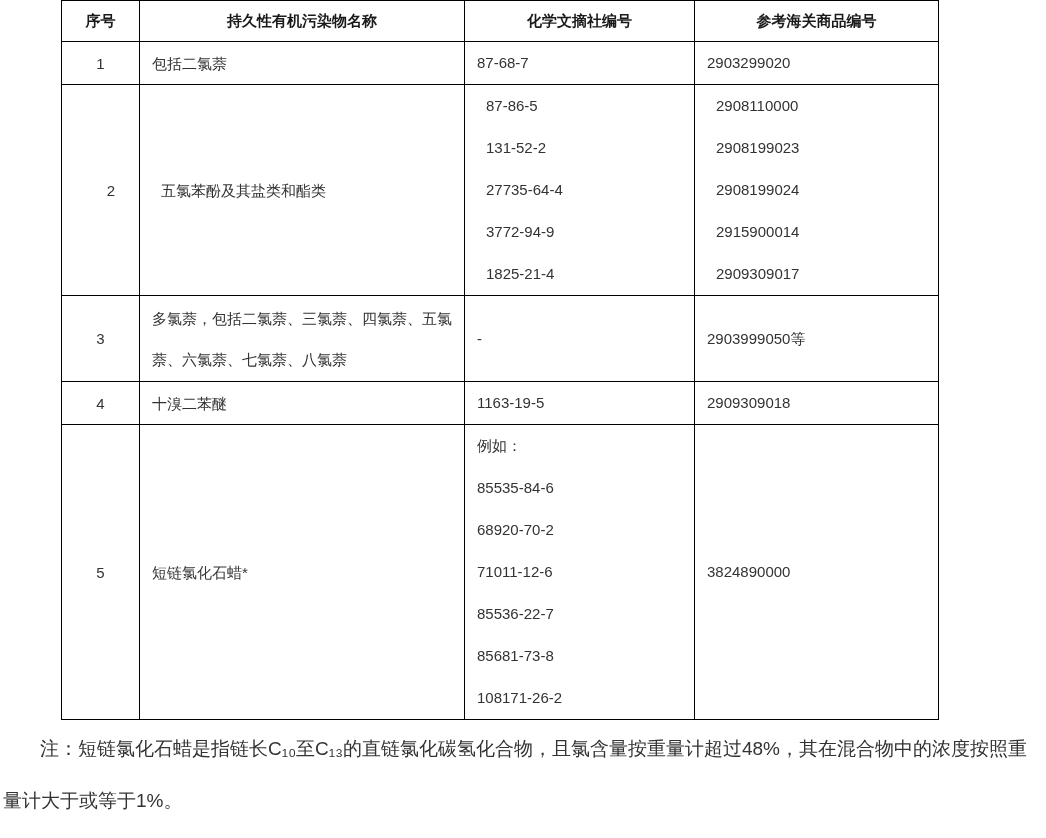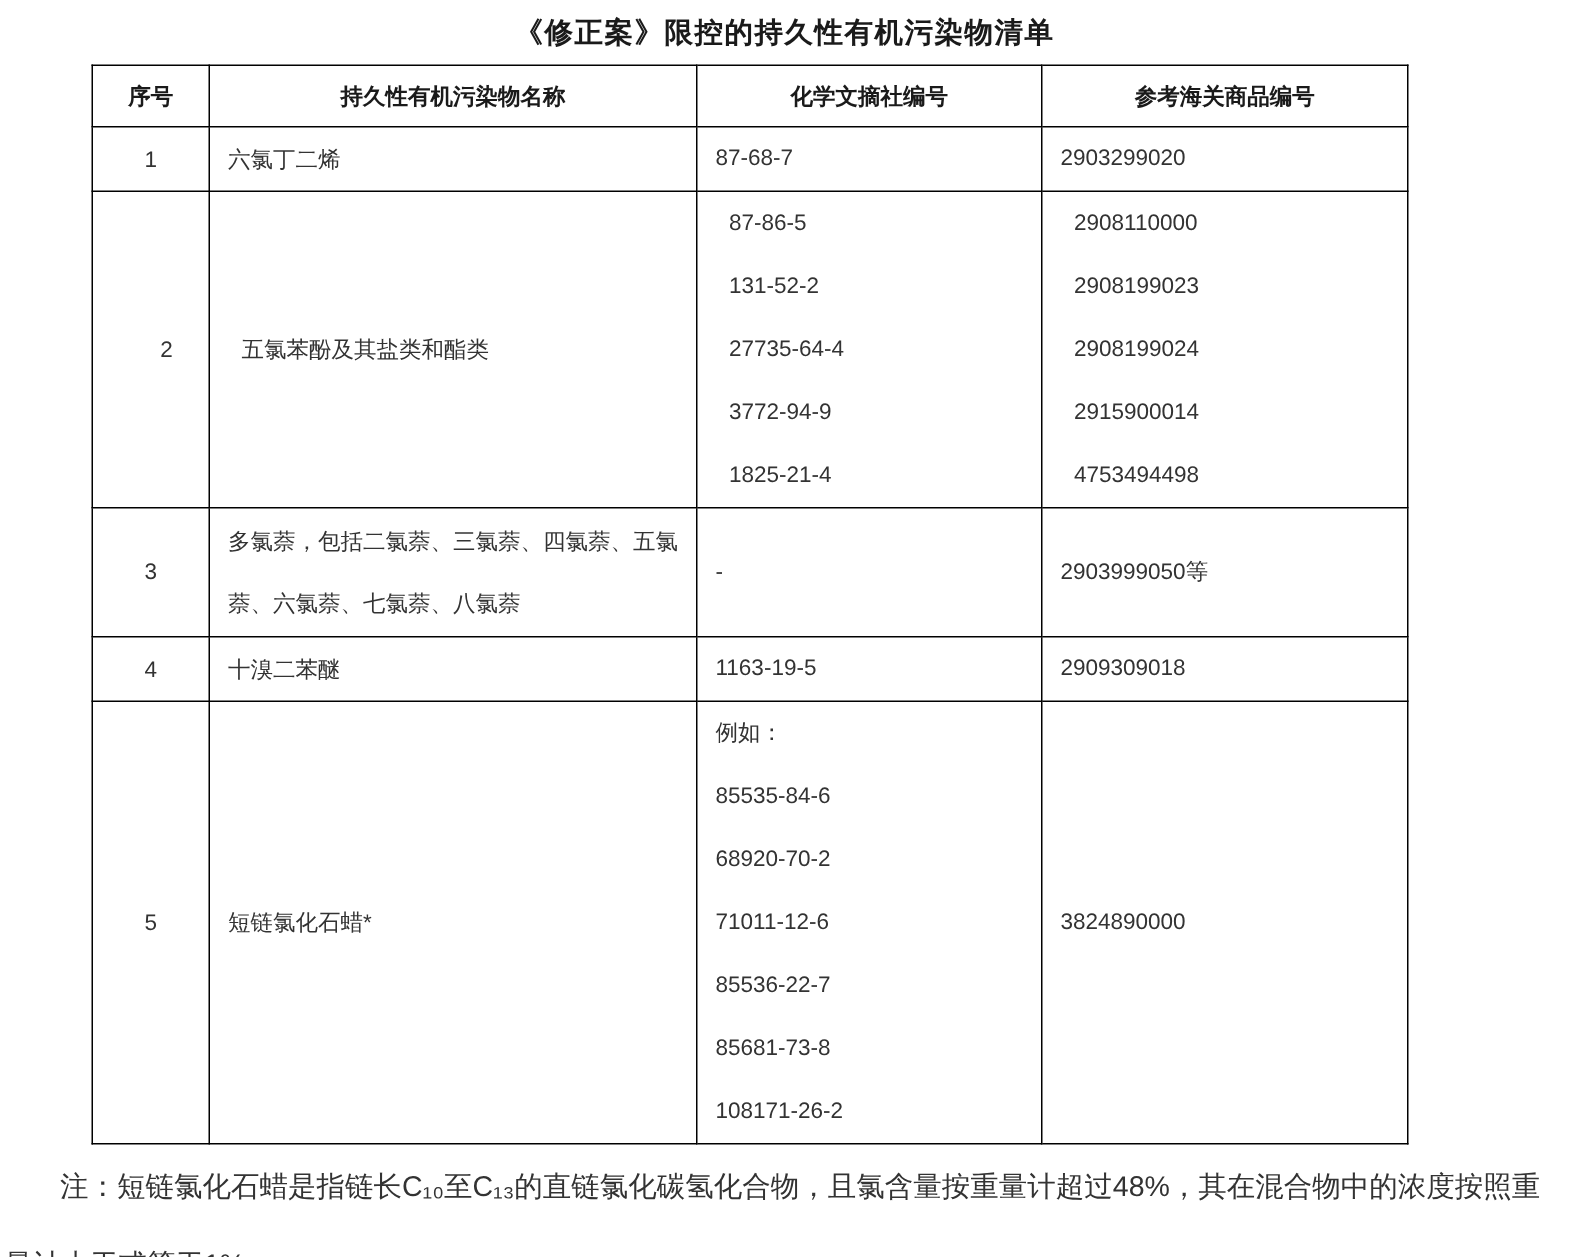--- a/index.html
+++ b/index.html
@@ -70,36 +70,35 @@
     line-height: 52px;
     text-indent: 37px;
     color: #333333;
   }
 </style>
 </head>
 <body>
 
 <div class="page">
 
-  <h1 class="doc-title">《修正案》限控的持久性有机污染物清单</h1>
 
   <table class="pops-table">
     <thead>
       <tr>
         <th class="col-no">序号</th>
         <th class="col-name">持久性有机污染物名称</th>
         <th class="col-cas">化学文摘社编号</th>
         <th class="col-hs">参考海关商品编号</th>
       </tr>
     </thead>
     <tbody>
       <tr class="r-h40">
         <td class="c-no">1</td>
         <td class="c-name">
-            <div class="wrapline">六氯丁二烯</div>
+            <div class="wrapline">包括二氯萘</div>
           </td>
         <td class="c-cas">
             <div class="line">87-68-7</div>
           </td>
         <td class="c-hs">
             <div class="line">2903299020</div>
           </td>
       </tr>
       <tr class="r-h210">
         <td class="c-no">2</td>
@@ -111,21 +110,21 @@
           <div class="line">131-52-2</div>
           <div class="line">27735-64-4</div>
           <div class="line">3772-94-9</div>
           <div class="line">1825-21-4</div>
         </td>
         <td class="c-hs">
           <div class="line">2908110000</div>
           <div class="line">2908199023</div>
           <div class="line">2908199024</div>
           <div class="line">2915900014</div>
-          <div class="line">4753494498</div>
+          <div class="line">2909309017</div>
         </td>
       </tr>
       <tr class="r-h85">
         <td class="c-no">3</td>
         <td class="c-name">
             <div class="wrapline">多氯萘，包括二氯萘、三氯萘、四氯萘、五氯萘、六氯萘、七氯萘、八氯萘</div>
           </td>
         <td class="c-cas">
             <div class="line">-</div>
           </td>

